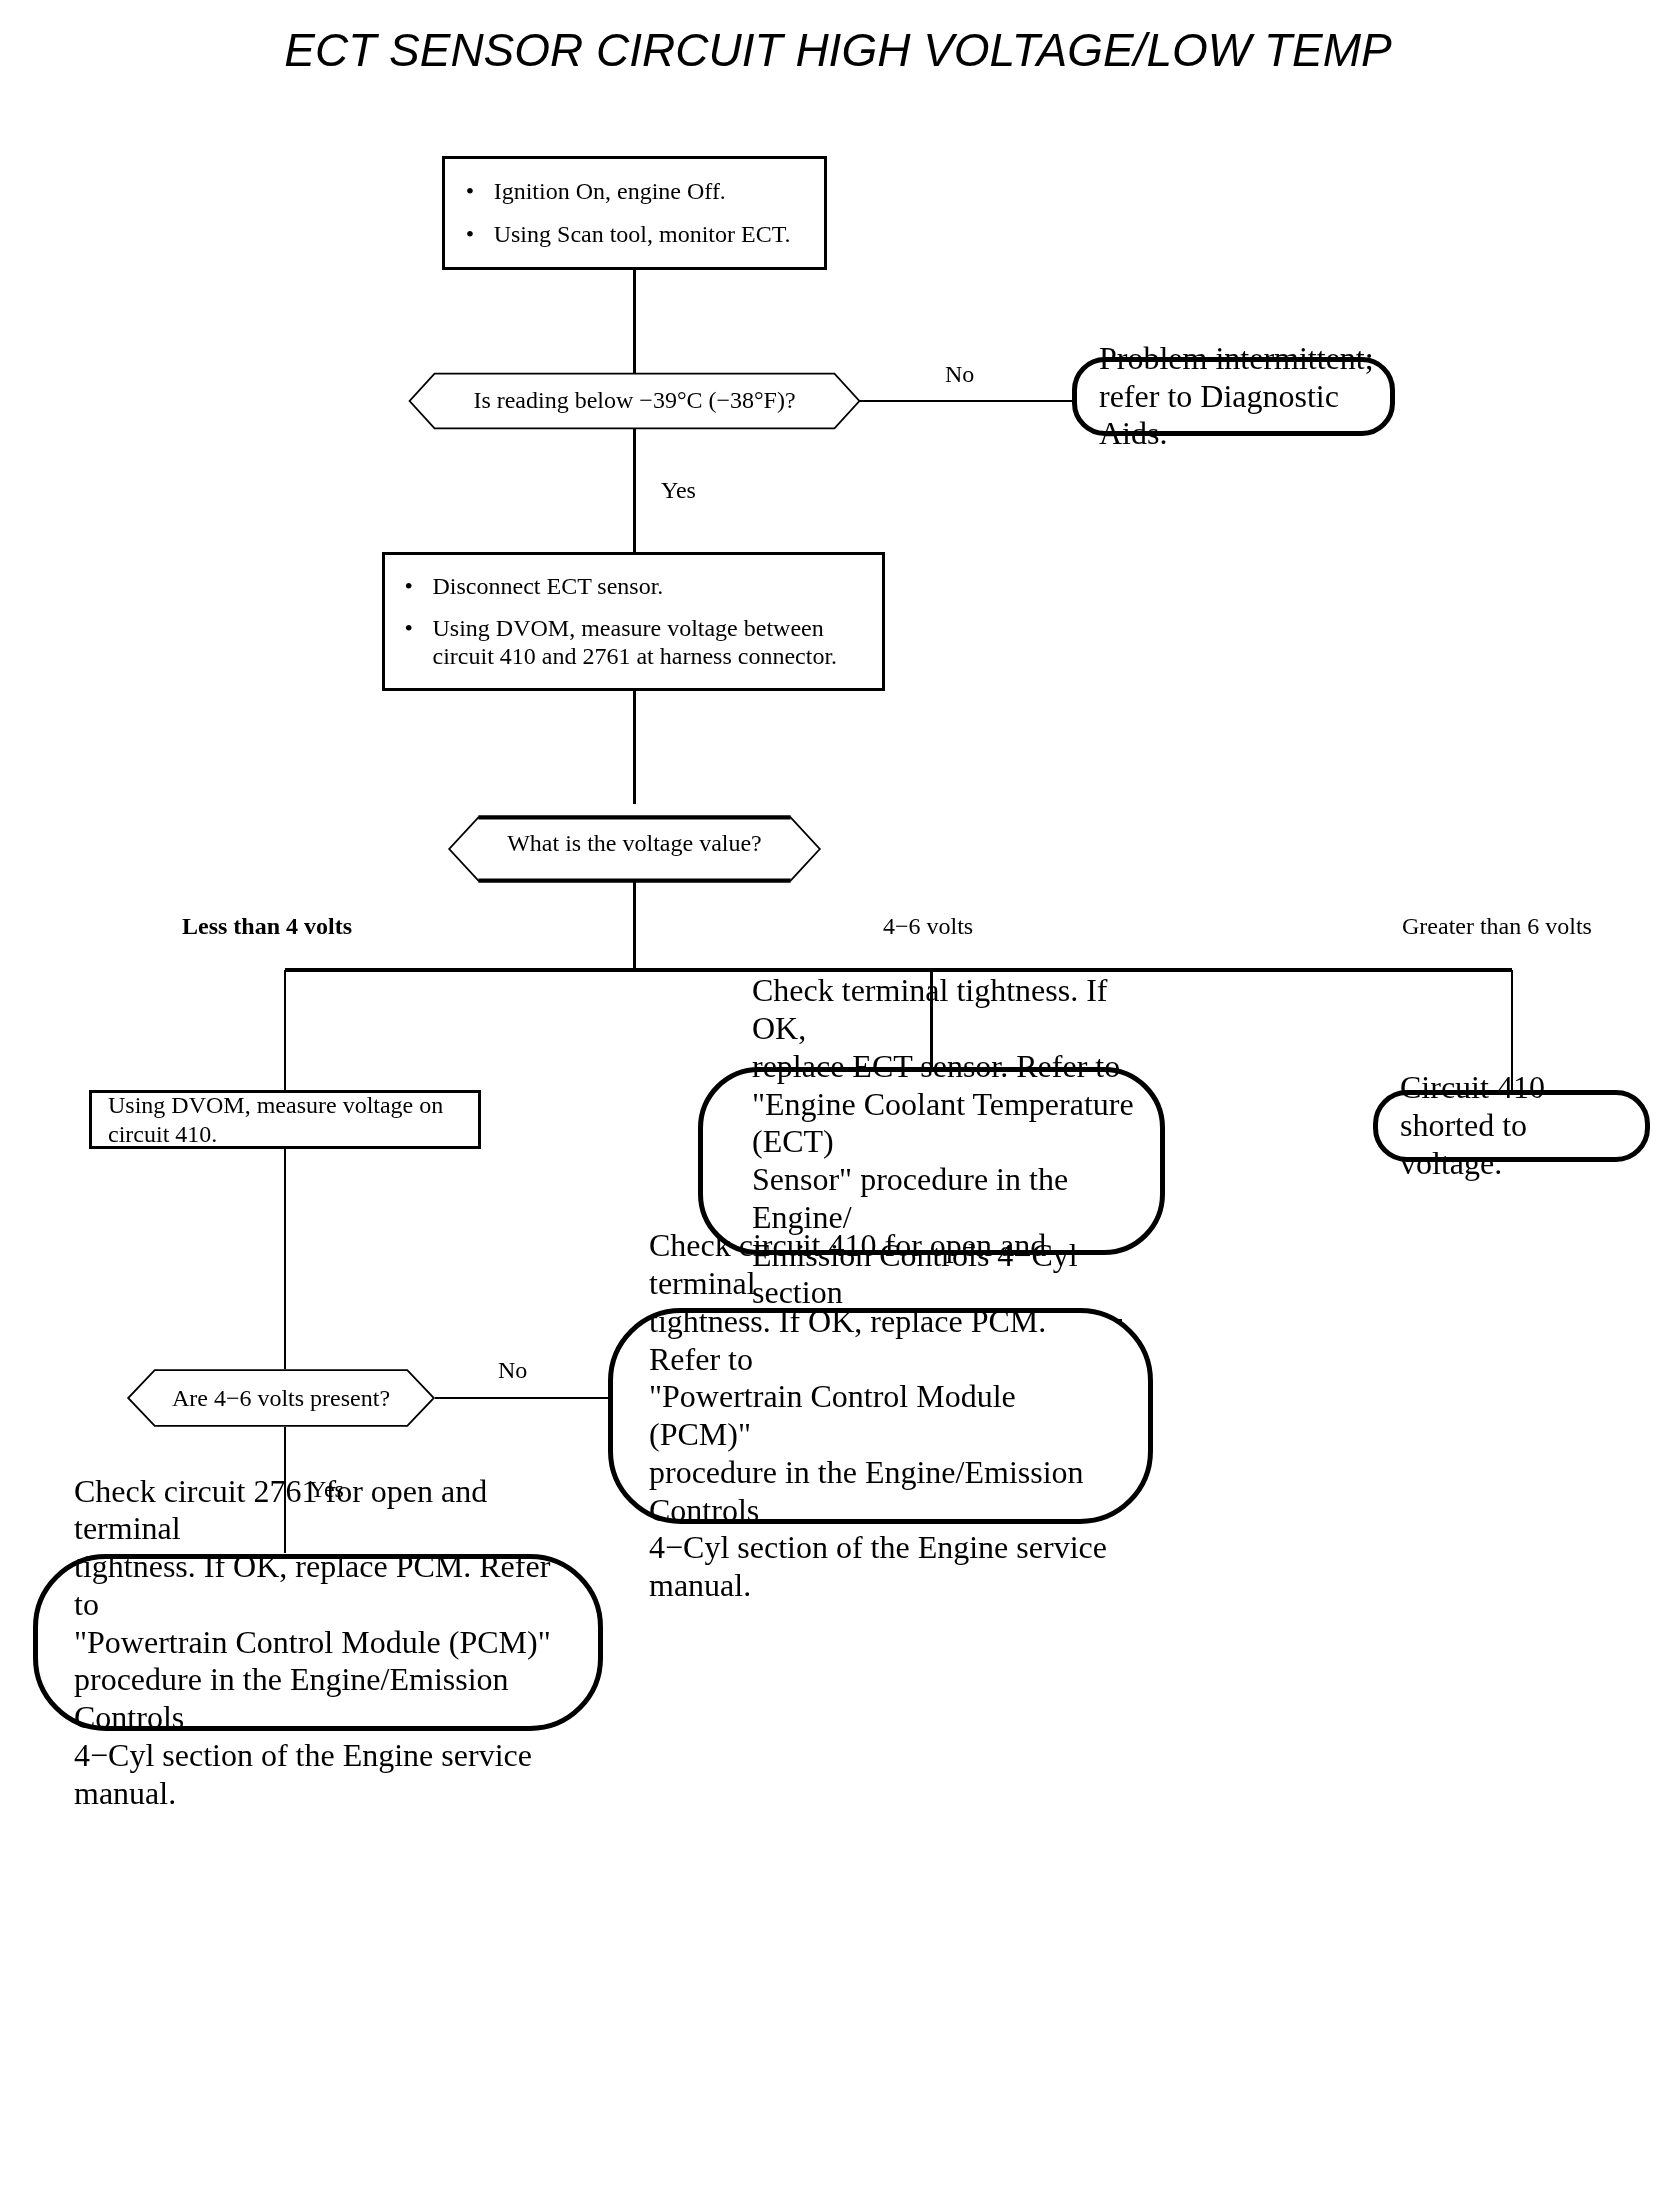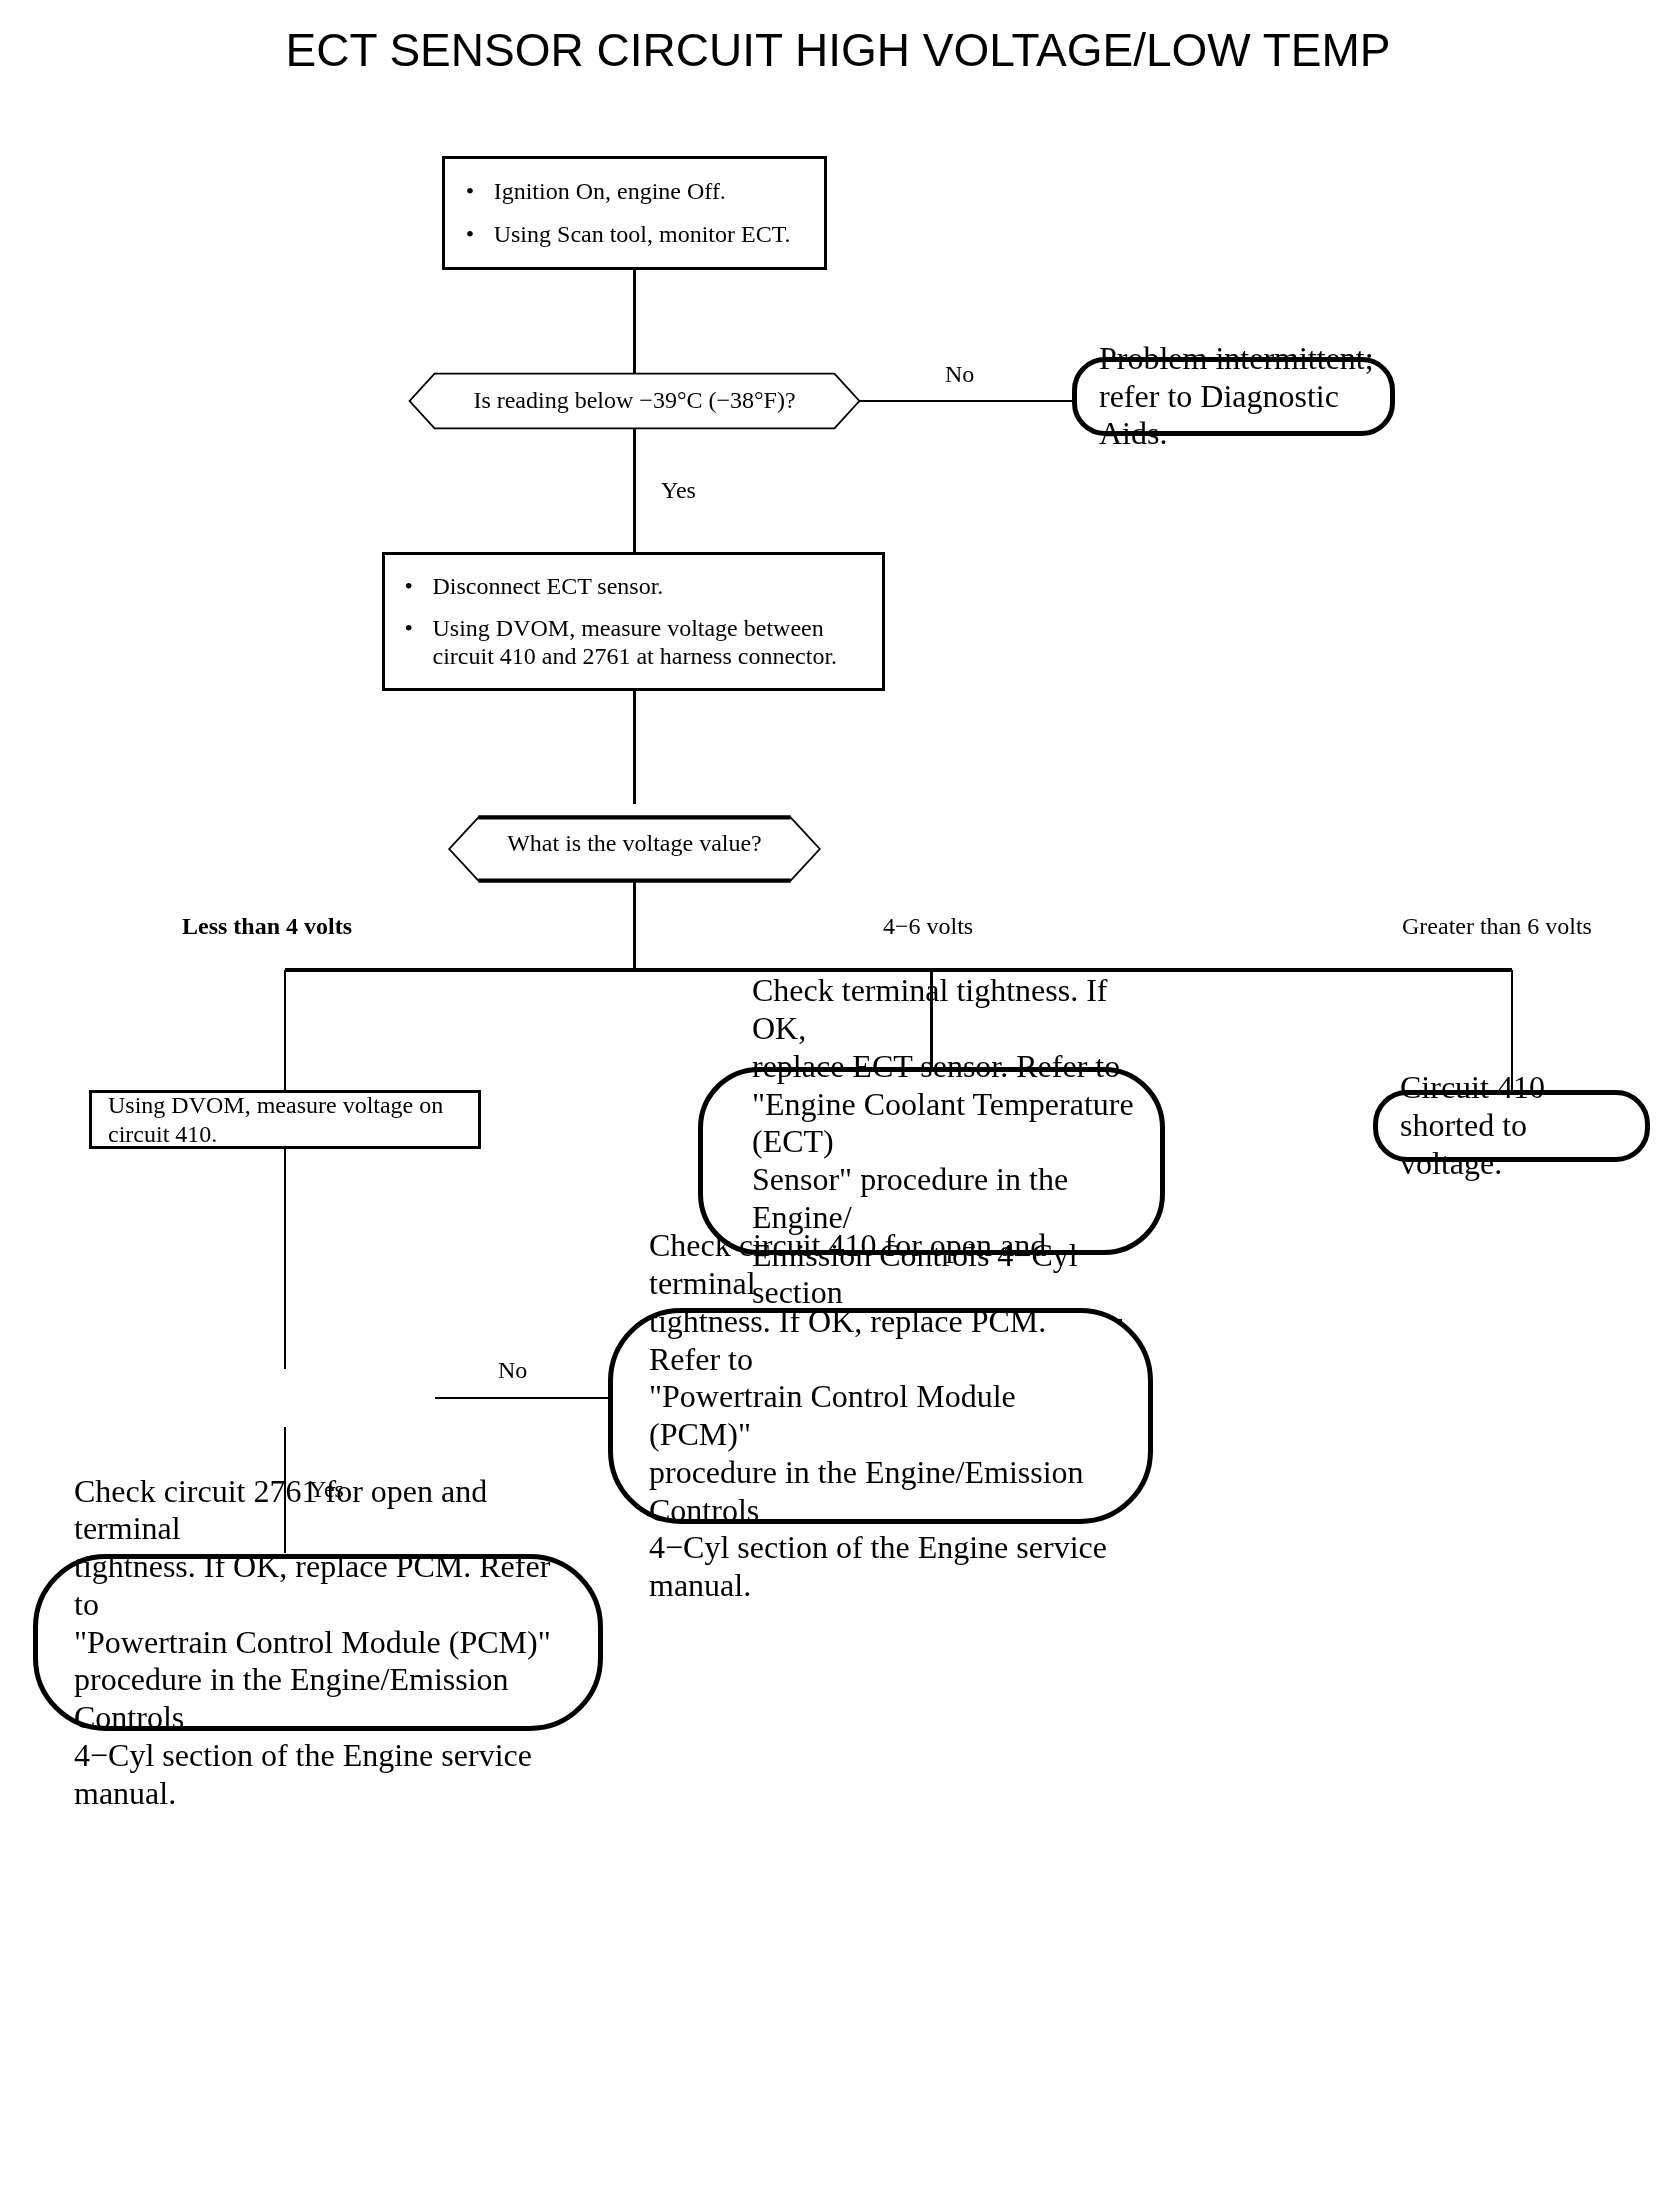--- a/index.html
+++ b/index.html
@@ -31,20 +31,21 @@
     left: 0;
     top: 27px;
     width: 1676px;
     text-align: center;
     font-family: "Liberation Sans", sans-serif;
     font-size: 46px;
     font-weight: 400;
     letter-spacing: 0px;
     line-height: 1.0;
     white-space: nowrap;
+    font-style: italic;
   }
 
   
   .proc {
     position: absolute;
     box-sizing: border-box;
     border: 3px solid #000;
     background: #fff;
     display: flex;
     flex-direction: column;
@@ -217,20 +218,26 @@
 Sensor" procedure in the Engine/
 Emission Controls 4−Cyl section
 of the Engine service manual.</div>
   </div>
 
   <div class="term" style="left:1373px; top:1090px; width:277px; height:72px; border-radius:34px; padding:4.9px 14.6px 4.9px 22px;">
     <div class="tline">Circuit 410 shorted to
 voltage.</div>
   </div>
 
+  <div class="hex" style="left:126px; top:1369px; width:310px; height:58px;">
+    <svg width="310" height="58" viewBox="0 0 510 96">
+      <polygon points="46,2 464,2 508,48 464,94 46,94 2,48" fill="#ffffff" stroke="#000000" stroke-width="3"></polygon>
+    </svg>
+    <div class="hexlabel">Are 4−6 volts present?</div>
+  </div>
 
   <div class="term" style="left:608px; top:1308px; width:545px; height:216px; border-radius:73px; padding:6px 24px 6px 36px;">
     <div class="tline">Check circuit 410 for open and terminal
 tightness. If OK, replace PCM. Refer to
 "Powertrain Control Module (PCM)"
 procedure in the Engine/Emission Controls
 4−Cyl section of the Engine service manual.</div>
   </div>
 
   <div class="term" style="left:33px; top:1554px; width:570px; height:177px; border-radius:73px; padding:6px 24px 6px 36px;">

